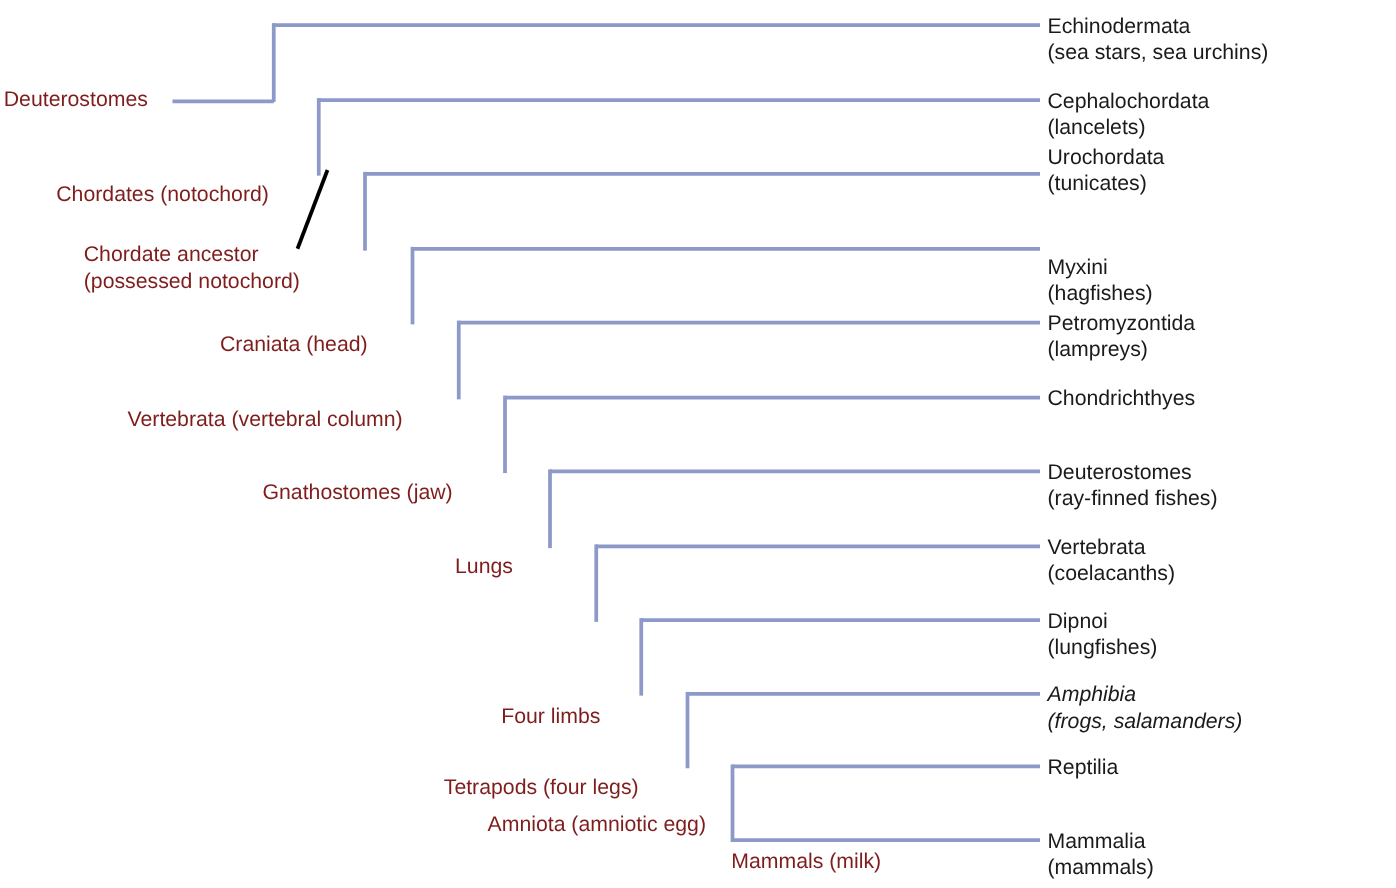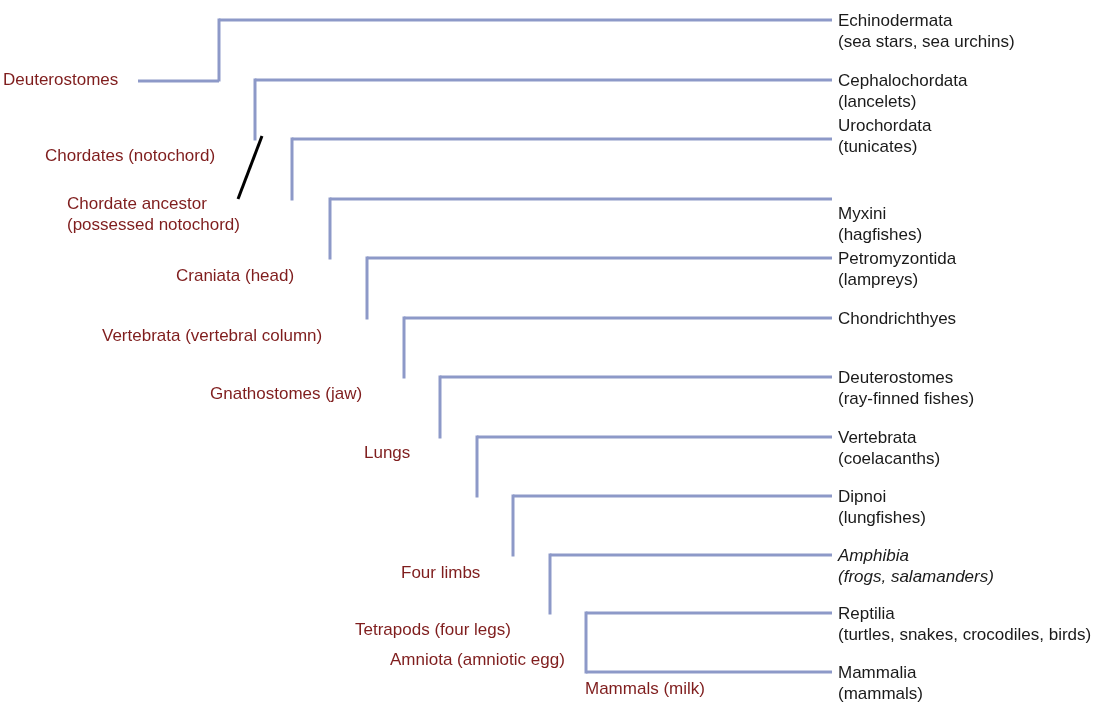--- a/index.html
+++ b/index.html
@@ -95,21 +95,20 @@
       <div class="leaf-label" style="left: 838px; top: 486px;">
         <span class="taxon">Dipnoi</span>
         <span class="common">(lungfishes)</span>
       </div>
       <div class="leaf-label" style="left: 838px; top: 545px; font-style: italic;">
         <span class="taxon">Amphibia</span>
         <span class="common">(frogs, salamanders)</span>
       </div>
       <div class="leaf-label" style="left: 838px; top: 603px;">
         <span class="taxon">Reptilia</span>
-        <span class="common">(turtles, snakes, crocodiles, birds)</span>
       </div>
       <div class="leaf-label" style="left: 838px; top: 662px;">
         <span class="taxon">Mammalia</span>
         <span class="common">(mammals)</span>
       </div>
     </div>
   <div id="node-labels">
       <div class="node-label" style="left: 45px; top: 146px;">Chordates (notochord)</div>
       <div class="node-label" style="left: 67px; top: 194px;">Chordate ancestor</div>
       <div class="node-label" style="left: 67px; top: 215px;">(possessed notochord)</div>

